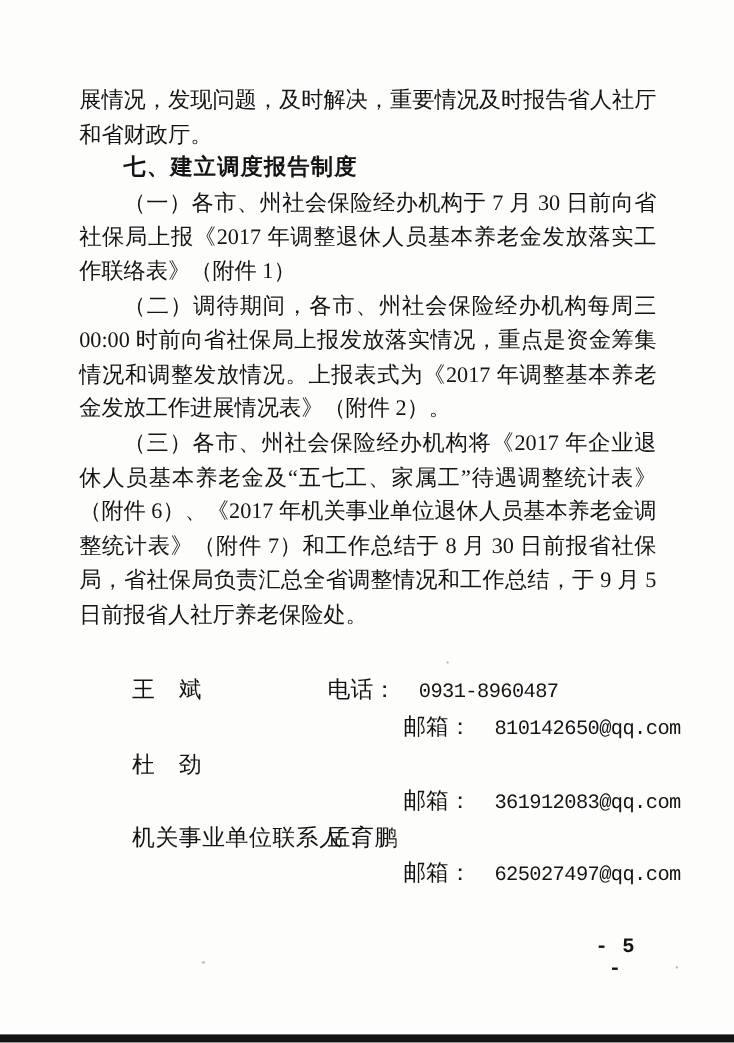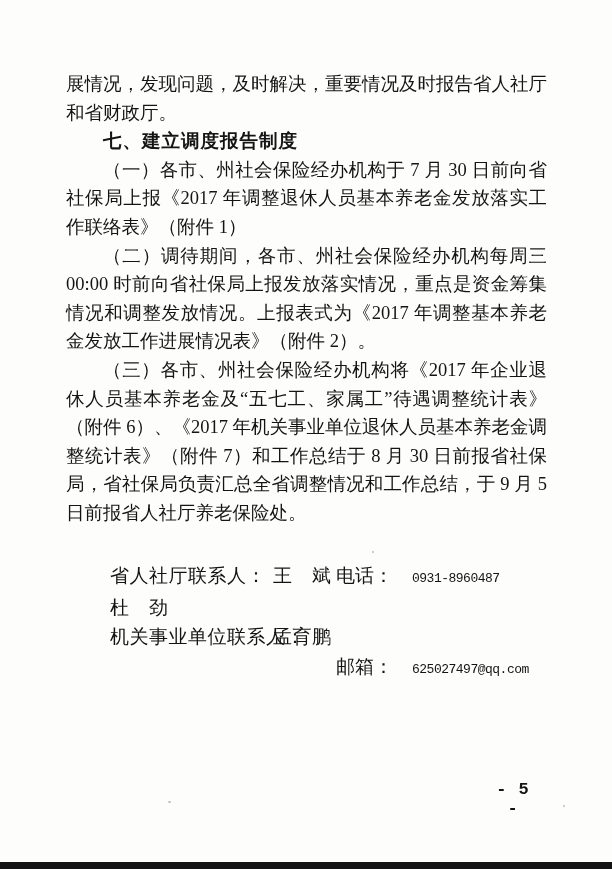--- a/index.html
+++ b/index.html
@@ -18,41 +18,41 @@
     left: 66px;
     top: 70px;
     width: 481px;
     font-size: 18.5px;
     line-height: 28.6px;
     text-align: justify;
   }
   .para { margin: 0; }
   .indent { text-indent: 2em; }
   .heading {
-    font-family: Liberation Serif, serif;
+    font-family: Liberation Mono, monospace;
     font-weight: bold;
     letter-spacing: 1px;
   }
   .contacts {
     position: absolute;
     left: 110px;
     top: 561px;
     font-size: 19px;
     line-height: 29.2px;
   }
   .contact-row {
     display: grid;
     grid-template-columns: 163px 63px auto;
     white-space: nowrap;
   }
   .c-label, .c-name { letter-spacing: 0.5px; }
   .c-field { margin-right: 19px; }
   .c-value {
     font-family: "Liberation Mono", "DejaVu Sans Mono", monospace;
-    font-size: 13px;
+    font-size: 17px;
     letter-spacing: -0.5px;
   }
   .page-number {
     position: absolute;
     left: 493px;
     top: 780px;
     width: 40px;
     text-align: center;
     font-weight: bold;
     font-size: 17px;
@@ -90,35 +90,40 @@
     <p class="para">展情况，发现问题，及时解决，重要情况及时报告省人社厅和省财政厅。</p>
     <p class="para indent heading">七、建立调度报告制度</p>
     <p class="para indent">（一）各市、州社会保险经办机构于 7 月 30 日前向省社保局上报《2017 年调整退休人员基本养老金发放落实工作联络表》（附件 1）</p>
     <p class="para indent">（二）调待期间，各市、州社会保险经办机构每周三 00:00 时前向省社保局上报发放落实情况，重点是资金筹集情况和调整发放情况。上报表式为《2017 年调整基本养老金发放工作进展情况表》（附件 2）。</p>
     <p class="para indent">（三）各市、州社会保险经办机构将《2017 年企业退休人员基本养老金及“五七工、家属工”待遇调整统计表》（附件 6）、《2017 年机关事业单位退休人员基本养老金调整统计表》（附件 7）和工作总结于 8 月 30 日前报省社保局，省社保局负责汇总全省调整情况和工作总结，于 9 月 5 日前报省人社厅养老保险处。</p>
   </div>
 
   <div class="contacts">
 
     <div class="contact-row">
-      <span class="c-label">省人社厅联系人：</span>
       <span class="c-name">王　斌</span>
       <span class="c-rest"><span class="c-field">电话：</span><span class="c-value">0931-8960487</span></span>
     </div>
 
     <div class="contact-row">
       <span class="c-label"></span>
       <span class="c-name"></span>
+      <span class="c-rest"><span class="c-field">邮箱：</span><span class="c-value">810142650@qq.com</span></span>
     </div>
 
 
     <div class="contact-row">
       <span class="c-name">杜　劲</span>
     </div>
 
+    <div class="contact-row">
+      <span class="c-label"></span>
+      <span class="c-name"></span>
+      <span class="c-rest"><span class="c-field">邮箱：</span><span class="c-value">361912083@qq.com</span></span>
+    </div>
 
     <div class="contact-row">
       <span class="c-label">机关事业单位联系人：</span>
       <span class="c-name">孟育鹏</span>
     </div>
 
     <div class="contact-row">
       <span class="c-label"></span>
       <span class="c-name"></span>
       <span class="c-rest"><span class="c-field">邮箱：</span><span class="c-value">625027497@qq.com</span></span>

